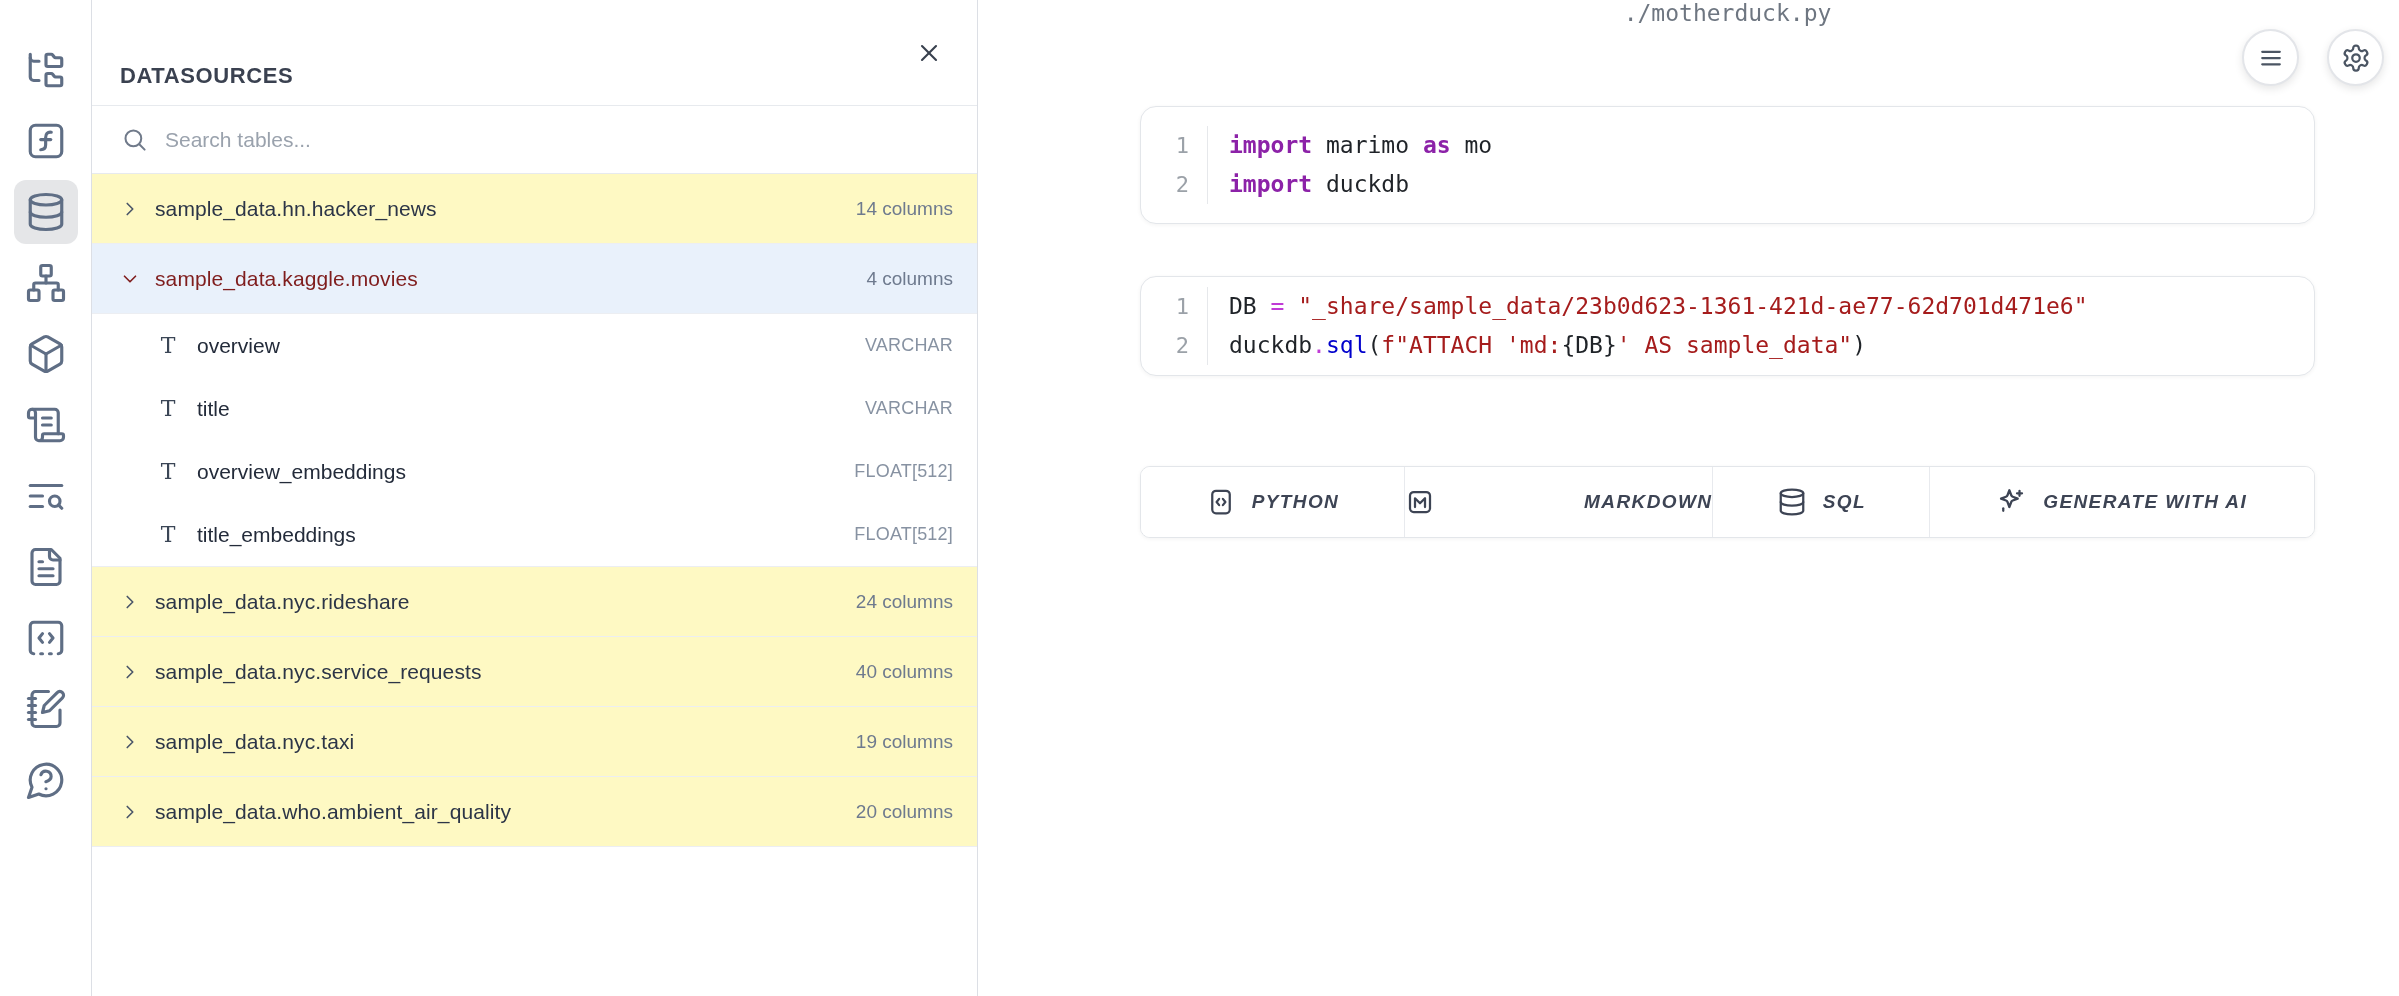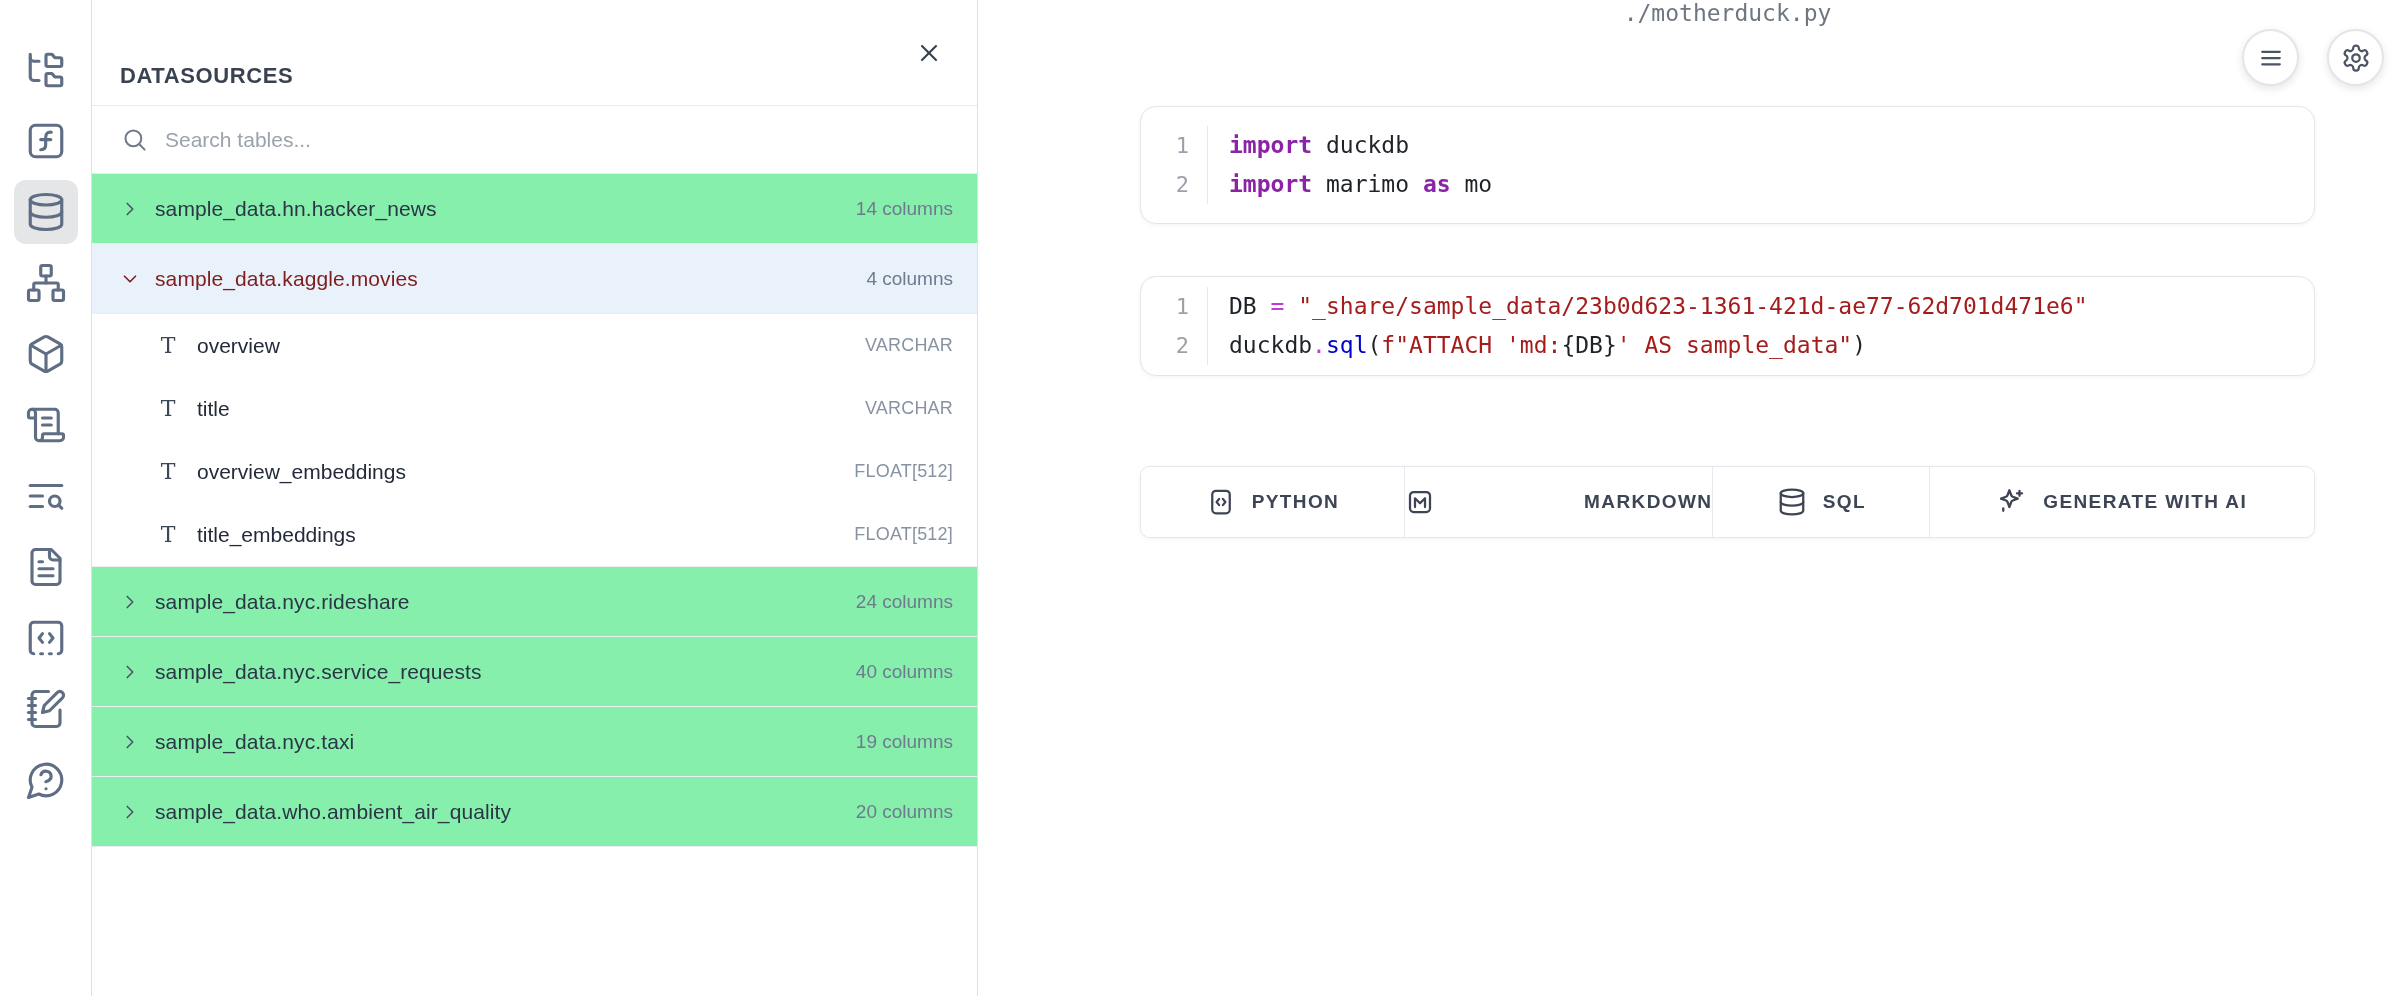--- a/index.html
+++ b/index.html
@@ -24,21 +24,21 @@
   .close-btn { background:none; border:none; cursor:pointer; color:#38404e; display:flex; }
   .close-btn svg { width:28px; height:28px; }
   .search-row { height:68px; flex:none; display:flex; align-items:center; gap:17px;
     padding:0 24px 0 29px; border-bottom:1px solid #e7eaee; }
   .search-row svg { width:27px; height:27px; color:#707a8a; flex:none; }
   .search-input { border:none; outline:none; flex:1; font-size:21px; color:#2b3342;
     font-family:"Liberation Sans", sans-serif; background:transparent; }
   .search-input::placeholder { color:#9aa2ad; }
   .table-list { flex:1; overflow:hidden; }
   .trow { height:70px; display:flex; align-items:center; gap:14px;
-    padding:0 24px 0 27px; border-bottom:1px solid #eceef2; cursor:pointer; background:#86efac; }
+    padding:0 24px 0 27px; border-bottom:1px solid #eceef2; cursor:pointer; background:#fef9c3; }
   .trow .chev { width:22px; height:22px; color:#4a5568; flex:none; display:flex; }
   .trow .chev svg { width:22px; height:22px; }
   .trow .tname { flex:1; font-size:21px; color:#2c3547; letter-spacing:.1px;
     white-space:nowrap; overflow:hidden; }
   .trow .tmeta { font-size:19px; color:#6e7a8e; }
   .trow.selected { background:#e9f1fb; }
   .trow.selected .tname, .trow.selected .chev { color:#7f1d1d; }
   .cols-group { border-bottom:1px solid #eceef2; }
   .crow { height:63px; display:flex; align-items:center; gap:17px; padding:0 24px 0 64px; cursor:pointer; }
   .crow .type-glyph { width:24px; text-align:center; font-family:"DejaVu Serif", serif;
@@ -65,21 +65,21 @@
   .codecol { flex:1; border-left:1px solid #e6e8eb; padding-left:21px; color:#1f2328; }
   .codecol .cline { white-space:pre; }
   .tok-kw { color:#8c22a8; font-weight:bold; }
   .tok-op { color:#c03bd6; }
   .tok-fn { color:#0000cc; }
   .tok-str { color:#a51c1c; }
 
   .add-row { margin-top:90px; height:72px; display:flex; background:#fff;
     border:1.5px solid #e3e6ea; border-radius:10px; box-shadow:0 1px 4px rgba(0,0,0,.05); overflow:hidden; }
   .add-btn { display:flex; align-items:center; justify-content:center; gap:16px;
-    border:none; border-right:1px solid #e8eaee; background:#fff; cursor:pointer; color:#3d4454; }
+    border:none; border-right:1px solid #e8eaee; background:#fff; cursor:pointer; color:#3d4454;font-style:italic; }
   .add-btn:last-child { border-right:none; }
   .add-btn .lbl { font-size:19px; font-weight:700; letter-spacing:1.4px; color:#3d4454;
     font-family:"Liberation Sans", sans-serif; }
   .add-btn svg { width:30px; height:30px; }
   .add-btn.w1 { flex:0 0 22.5%; } .add-btn.w2 { flex:0 0 26.3%;justify-content:space-between; }
   .add-btn.w3 { flex:0 0 18.5%; } .add-btn.w4 { flex:1; }
 </style>
 </head>
 <body>
 
@@ -323,22 +323,22 @@
     <div class="doc">
       <div class="filename">./motherduck.py</div>
       <div id="cells">
           <div class="cell c1">
             <div class="code-grid">
               <div class="gutter">
                 <div>1</div>
                 <div>2</div>
               </div>
               <div class="codecol">
+                <div class="cline"><span class="tok-kw">import</span><span> marimo </span><span class="tok-kw">as</span><span> mo</span></div>
                 <div class="cline"><span class="tok-kw">import</span><span> duckdb</span></div>
-                <div class="cline"><span class="tok-kw">import</span><span> marimo </span><span class="tok-kw">as</span><span> mo</span></div>
               </div>
             </div>
           </div>
           <div class="cell c2">
             <div class="code-grid">
               <div class="gutter">
                 <div>1</div>
                 <div>2</div>
               </div>
               <div class="codecol">

